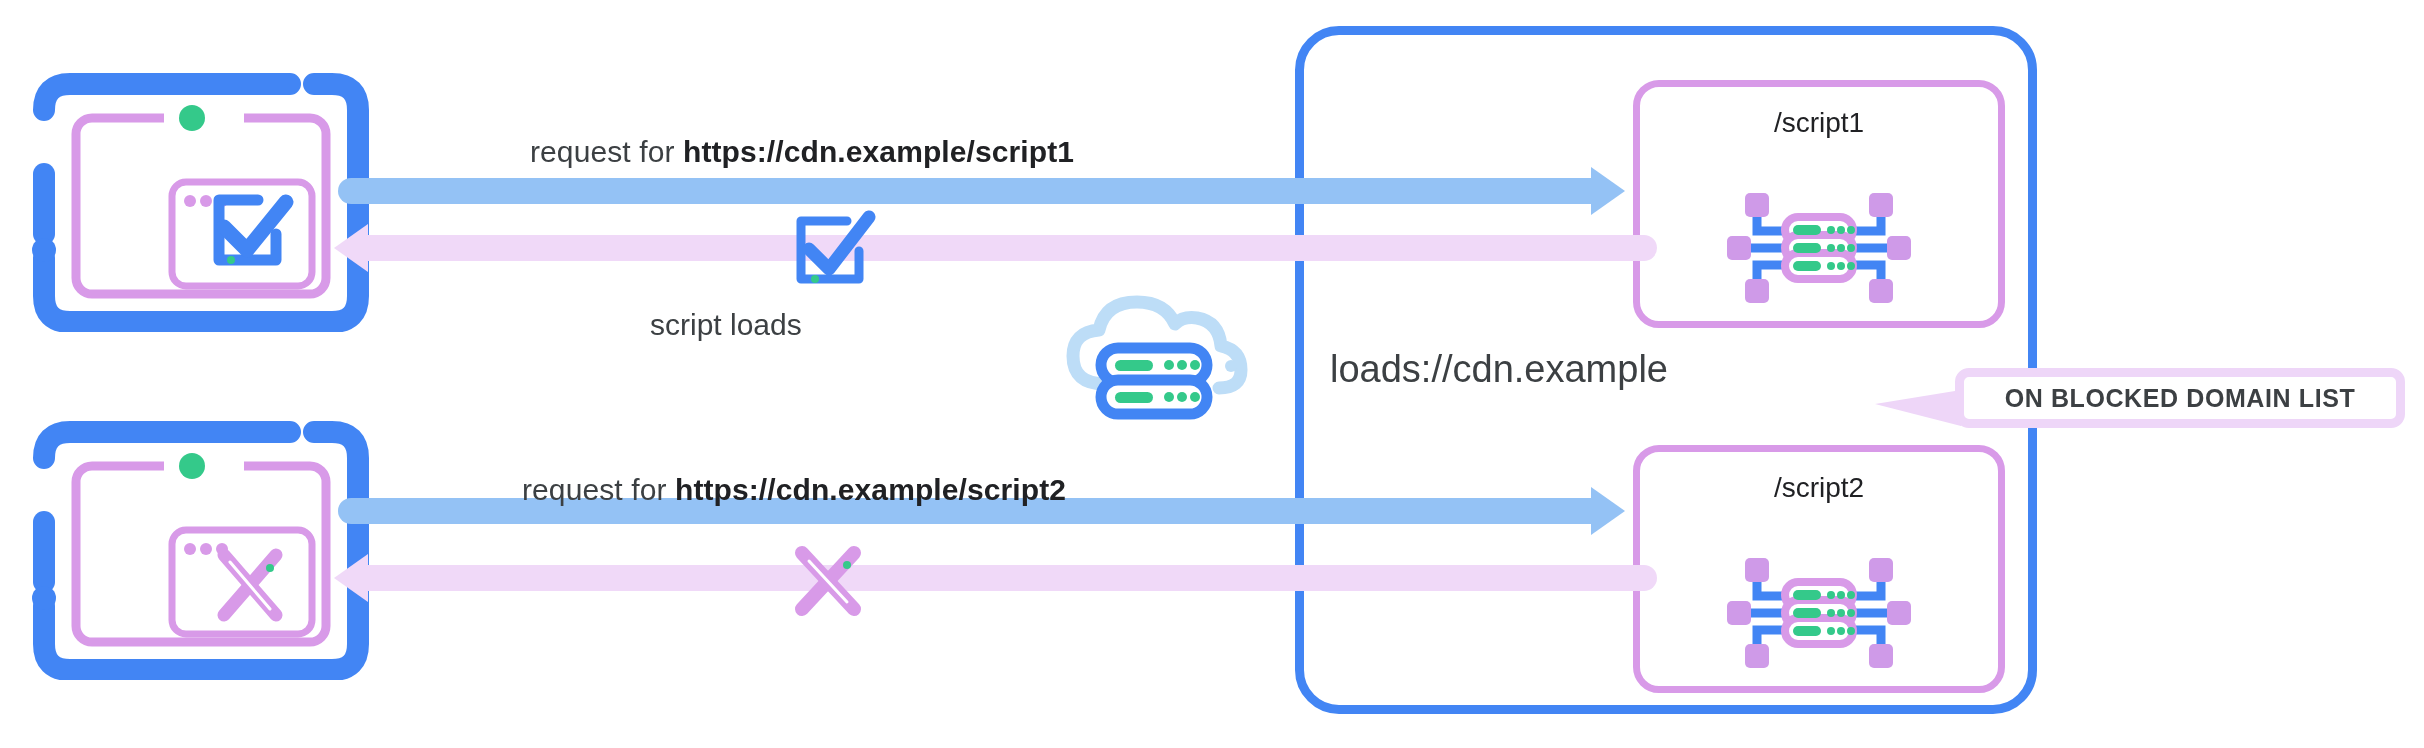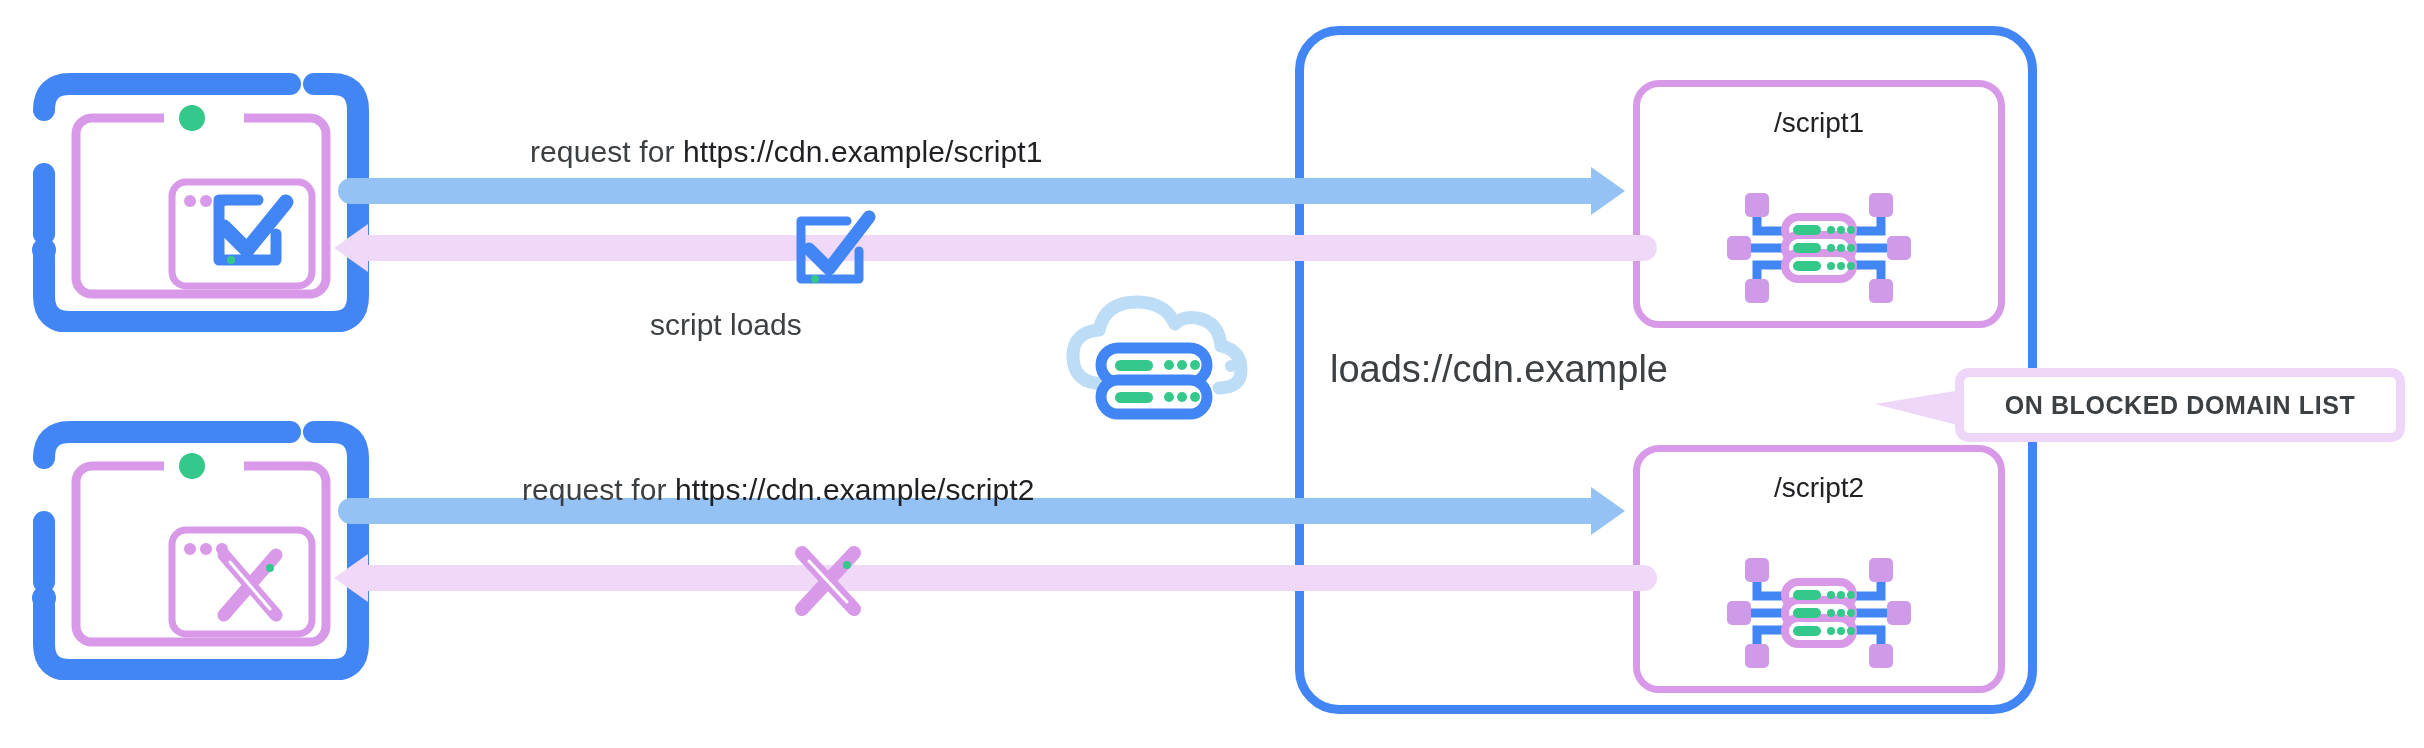--- a/index.html
+++ b/index.html
@@ -19,21 +19,21 @@
   }
   .abs { position: absolute; }
 
   
   .req-label {
     font-size: 30px;
     color: #3c4043;
     white-space: nowrap;
     letter-spacing: 0.1px;
   }
-  .req-label b { font-weight: 400; color: #202124; }
+  .req-label b { font-weight: 700; color: #202124; }
 
   .caption {
     font-size: 30px;
     color: #3c4043;
     white-space: nowrap;
     text-align: left;
   }
 
   .cdn-title {
     font-size: 38px;
@@ -82,21 +82,21 @@
   
   .tooltip {
     left: 1955px;
     top: 368px;
     width: 450px;
     height: 74px;
   }
   .tooltip .bubble {
     position: absolute;
     left: 0; top: 0;
-    width: 450px; height: 74px;
+    width: 450px; height: 60px;
     background: #ffffff;
     border: 9px solid #eed6f8;
     border-radius: 14px;
     box-sizing: border-box;
     display: flex;
     align-items: center;
     justify-content: center;
   }
   .tooltip .tail {
     position: absolute;

